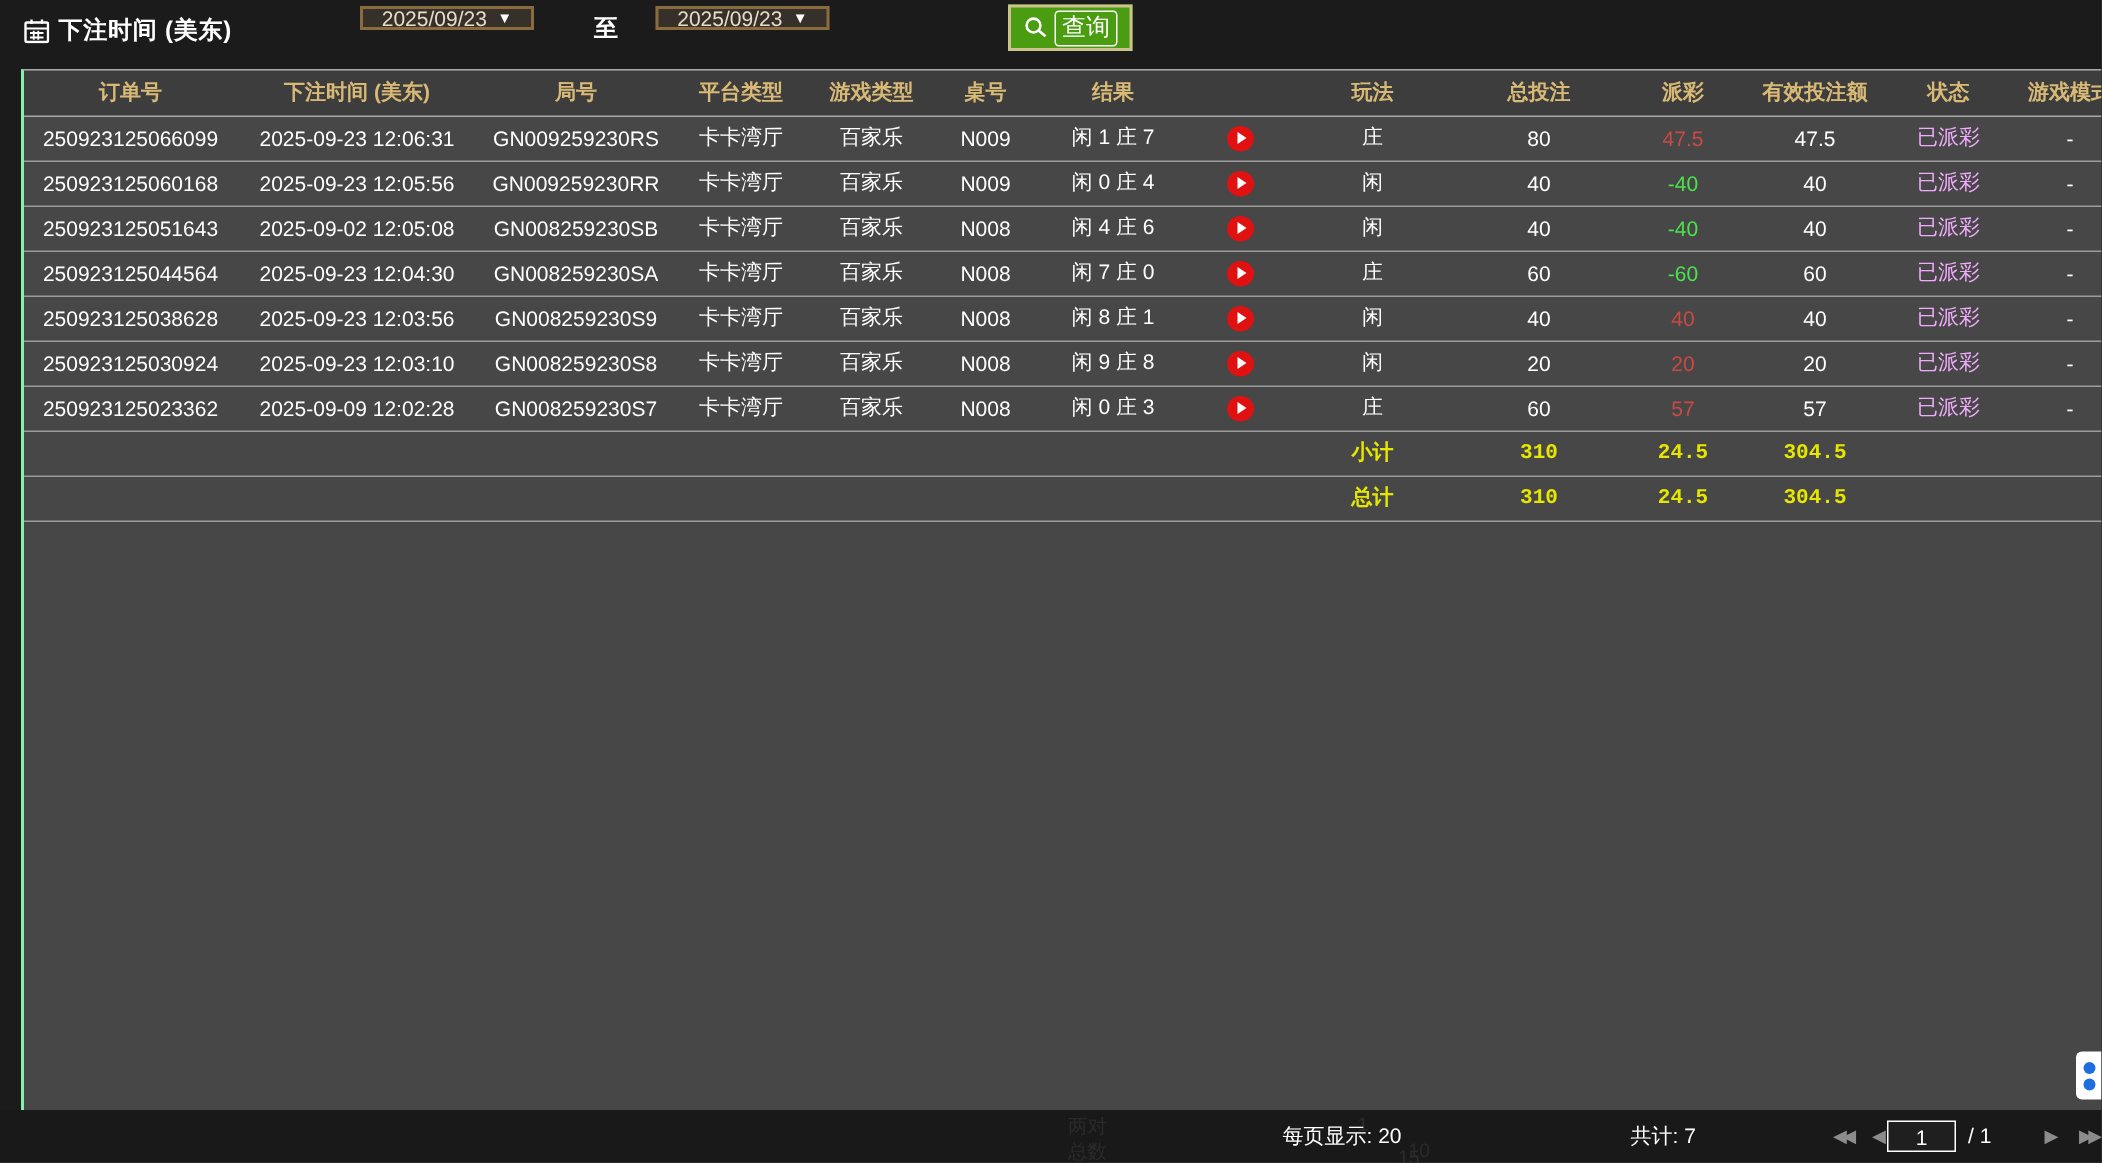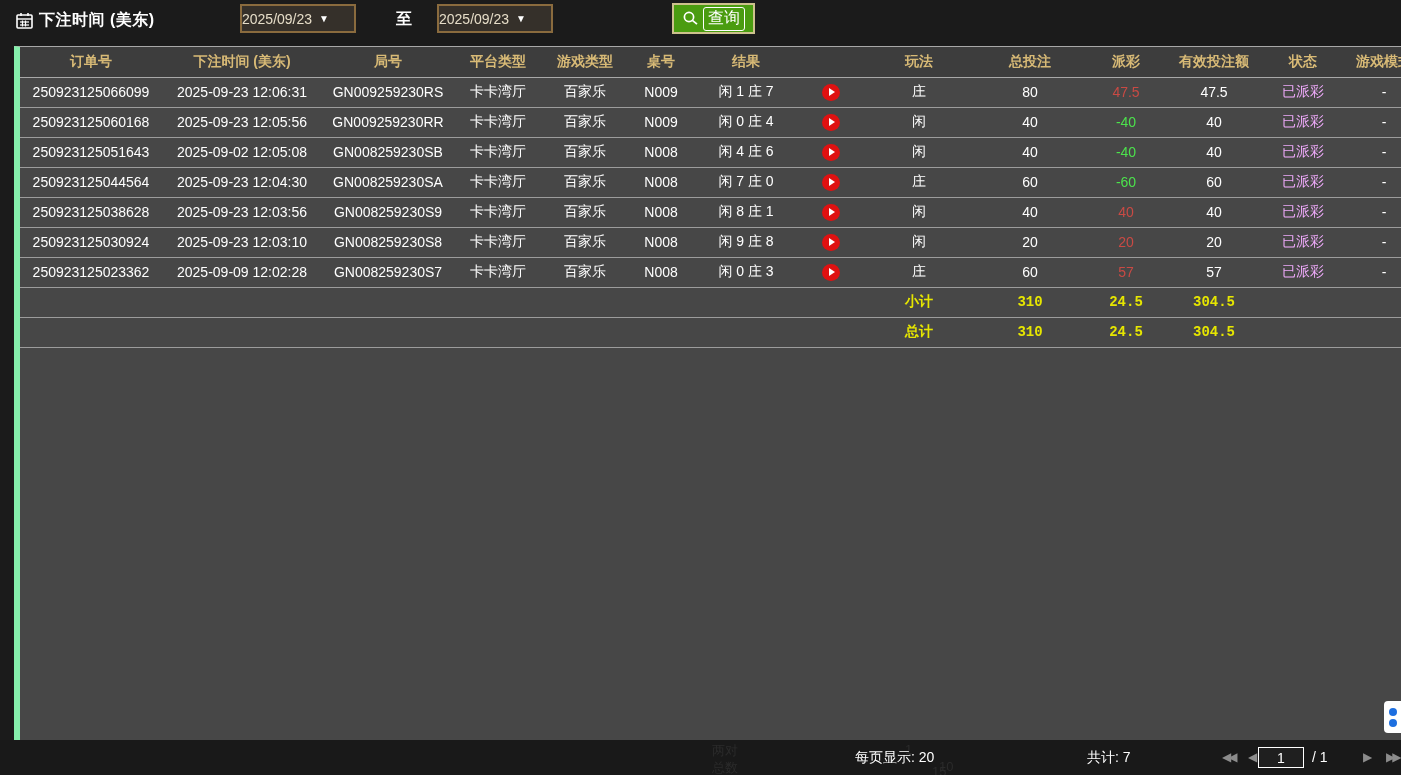--- a/index.html
+++ b/index.html
@@ -7,41 +7,41 @@
   body {
     width:1401px; height:775px; overflow:hidden; position:relative;
     background:#1b1b1b; color:#fff;
     font-family:"Liberation Sans","DejaVu Sans",sans-serif;
   }
   
   .topbar { position:absolute; top:0; left:0; width:100%; height:46px; background:#1b1b1b; }
   .title-group { position:absolute; left:16px; top:10px; display:flex; align-items:center; gap:6px; }
   .title { font-size:16px; font-weight:bold; letter-spacing:0.5px; }
   .date-box {
-    position:absolute; top:4px; height:29px; width:116px;
+    position:absolute; top:4px; height:16px; width:116px;
     background:#35302a; border:2px solid #8a6b3e; color:#e6ddc8;
-    display:flex; align-items:center; gap:7px;
+    display:flex; align-items:center; justify-content:center; gap:7px;
     font-size:14px; cursor:pointer;
   }
   .date-box .arrow { font-size:10px; color:#fff; }
   #date-from { left:240px; }
   #date-to   { left:437px; }
   .to-label { position:absolute; left:396px; top:9px; font-size:16px; font-weight:bold; }
   .search-btn {
     position:absolute; left:672px; top:3px; height:31px;
     background:#4a9c10; border:2px solid #cdc18d; color:#fff;
     display:flex; align-items:center; gap:4px; padding:4px 8px;
-    font-size:16px; cursor:pointer;font-family:Liberation Mono, monospace;
+    font-size:16px; cursor:pointer;
   }
   .search-btn .label { border:1px solid #fff; border-radius:3px; padding:0 4px; line-height:22px; }
   
   .table-wrap {
     position:absolute; top:46px; left:14px; right:0; bottom:35px;
     background:#474747; overflow:hidden;
-    border-left:6px solid #86efac; border-top:1px solid #a8a8a8;
+    border-left:2px solid #86efac; border-top:1px solid #a8a8a8;
   }
   table { border-collapse:collapse; table-layout:fixed; width:1404px; }
   th {
     height:30px; background:#3d3d3d; color:#d8ba76;
     font-size:14px; font-weight:bold; text-align:center;
     border-bottom:1px solid #a8a8a8; white-space:nowrap; overflow:hidden;
   }
   td {
     height:30px; text-align:center; font-size:14px; white-space:nowrap; overflow:hidden;
     border-top:1px solid #3a3a3a; border-bottom:1px solid #9c9c9c;

